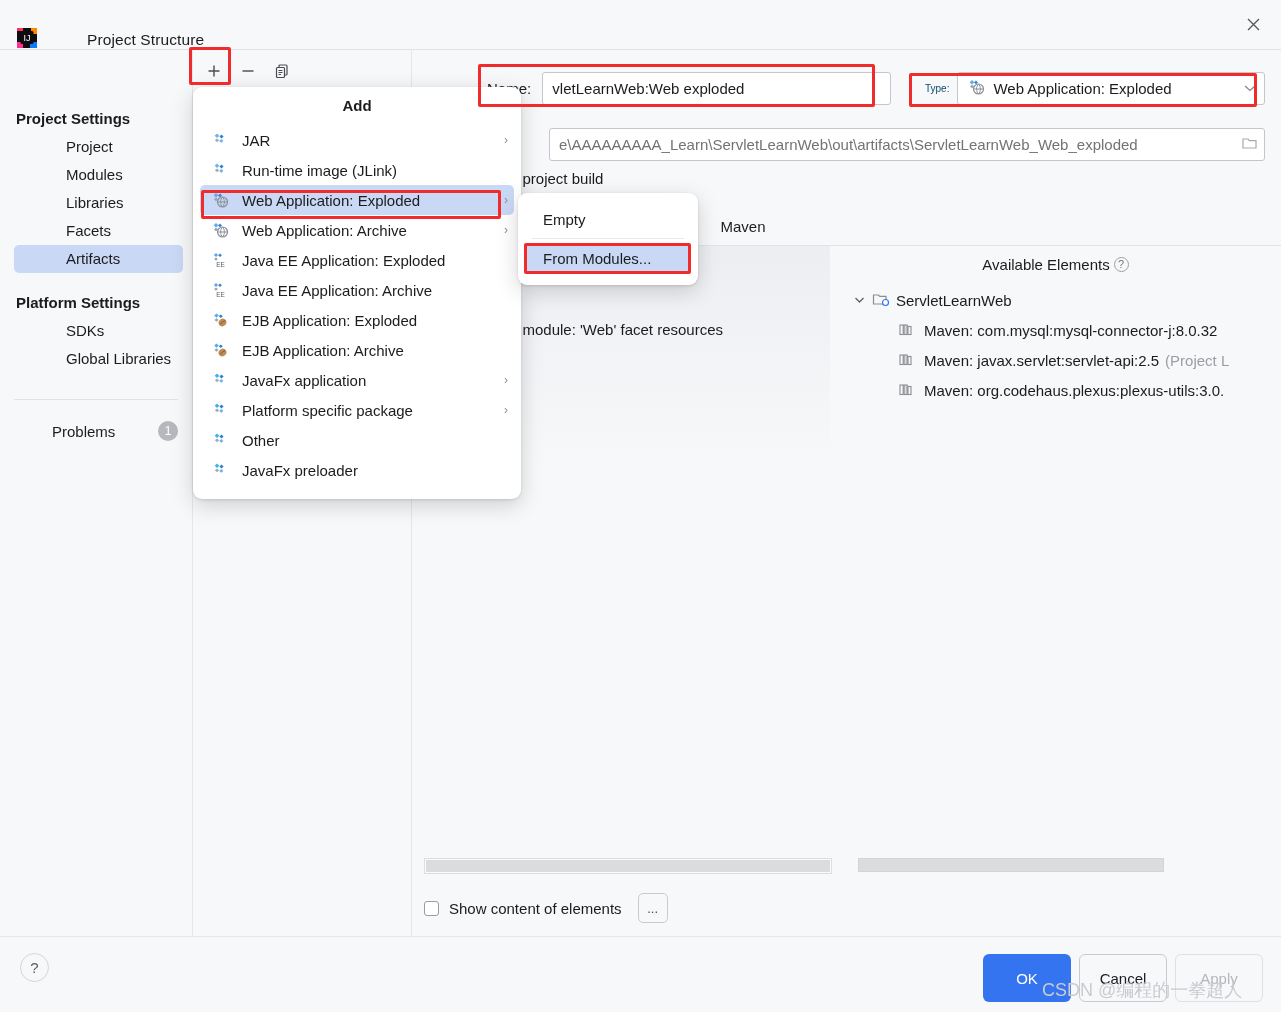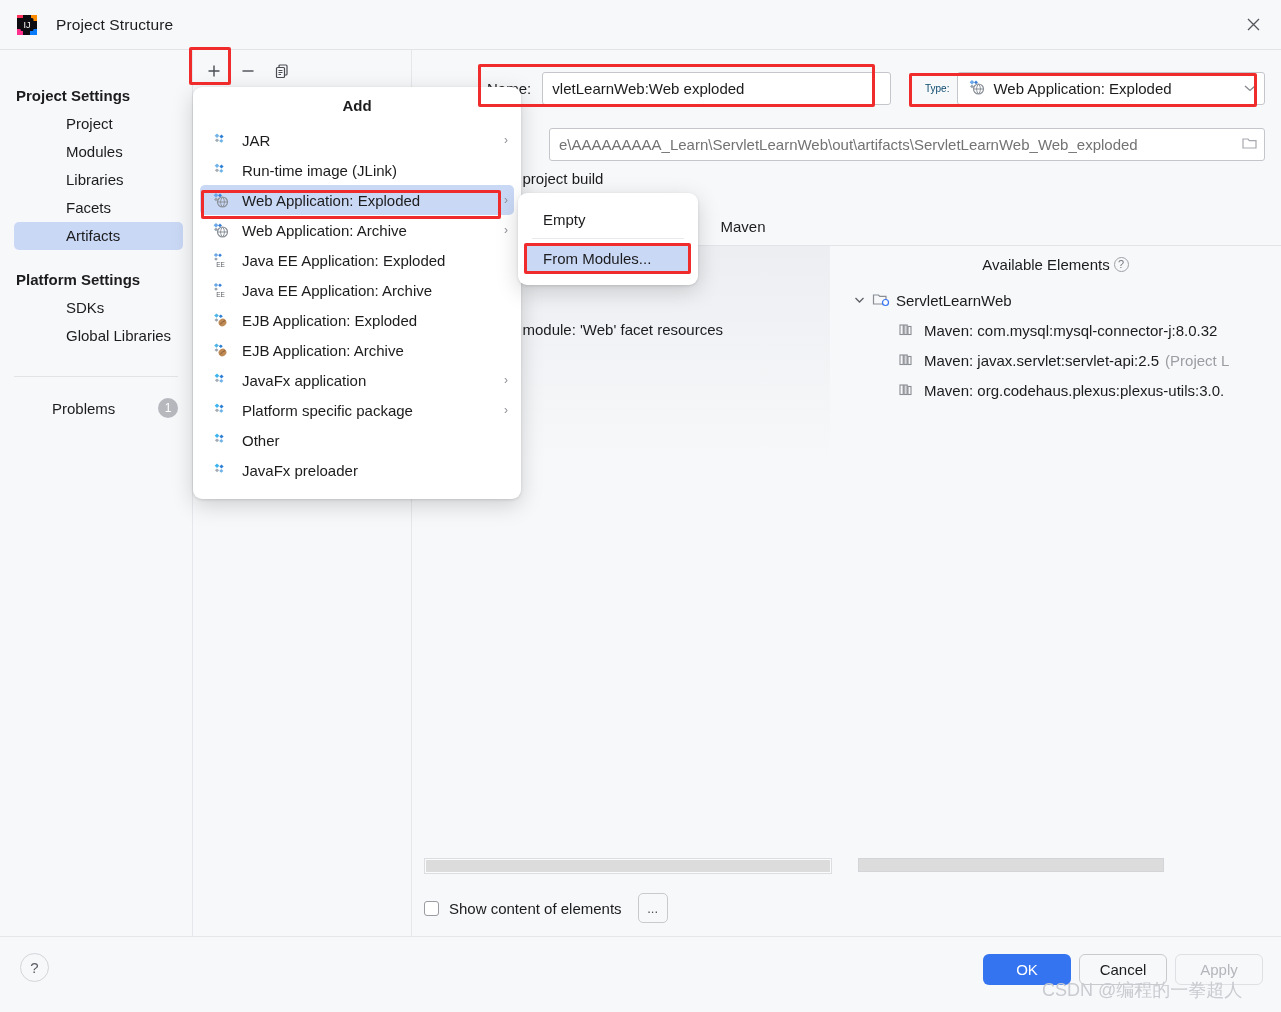--- a/index.html
+++ b/index.html
@@ -15,21 +15,21 @@
     width: 1281px; height: 1012px;
     background: #f7f8fa;
     overflow: hidden;
   }
 
   
   .titlebar {
     position: absolute; left: 0; top: 0; width: 1281px; height: 50px;
     background: #f7f8fa;
     border-bottom: 1px solid #e3e4e8;
-    display: flex; align-items: center;
+    display: flex; align-items: flex-end; gap: 31px;
   }
   .tb-icon { margin-left: 16px; width: 22px; height: 22px; position: relative; }
   .tb-title {
     margin-left: 18px; font-size: 15.5px; color: #1c1c1e; letter-spacing: .1px;
   }
   .tb-close {
     position: absolute; right: 0; top: 0; width: 56px; height: 48px;
     display: flex; align-items: center; justify-content: center;
     color: #5a5c62;
   }
@@ -37,21 +37,21 @@
   
   .sidebar {
     position: absolute; left: 0; top: 50px; width: 193px; height: 886px;
     background: #f7f8fa;
     border-right: 1px solid #e6e7eb;
   }
   .side-head {
     font-size: 15px; font-weight: bold; color: #1c1c1e;
     padding: 0 0 0 16px; height: 28px; line-height: 28px;
   }
-  .side-head.first { margin-top: 32px; }
+  .side-head.first { margin-top: 55px; }
   .side-head.second { margin-top: 16px; }
   .side-item {
     height: 28px; line-height: 28px;
     font-size: 15px; color: #1c1c1e;
     padding-left: 52px;
     margin: 0 9px 0 14px;
     border-radius: 5px;
   }
   .side-item.selected { background: #c9d8f5; }
   .side-divider {
@@ -223,21 +223,21 @@
     width: 29px; height: 29px; border-radius: 50%;
     border: 1px solid #d4d5d9; background: #f7f8fa;
     display: flex; align-items: center; justify-content: center;
     color: #5a5c62; font-size: 15px;
   }
   .btnrow {
     position: absolute; right: 18px; top: 17px;
     display: flex; align-items: center; gap: 8px;
   }
   .btn {
-    height: 31px; min-width: 88px; border-radius: 6px;
+    height: 48px; min-width: 88px; border-radius: 6px;
     display: flex; align-items: center; justify-content: center;
     font-size: 15px;
   }
   .btn.primary { background: #3574f0; color: #ffffff; }
   .btn.plain { background: #f7f8fa; border: 1px solid #c9cace; color: #1c1c1e; }
   .btn.disabled { background: #f7f8fa; border: 1px solid #dfe0e4; color: #b4b6bb; }
 
   .watermark {
     position: absolute; left: 1060px; top: 978px;
     font-size: 18px; color: #c9cbd0; white-space: nowrap;

